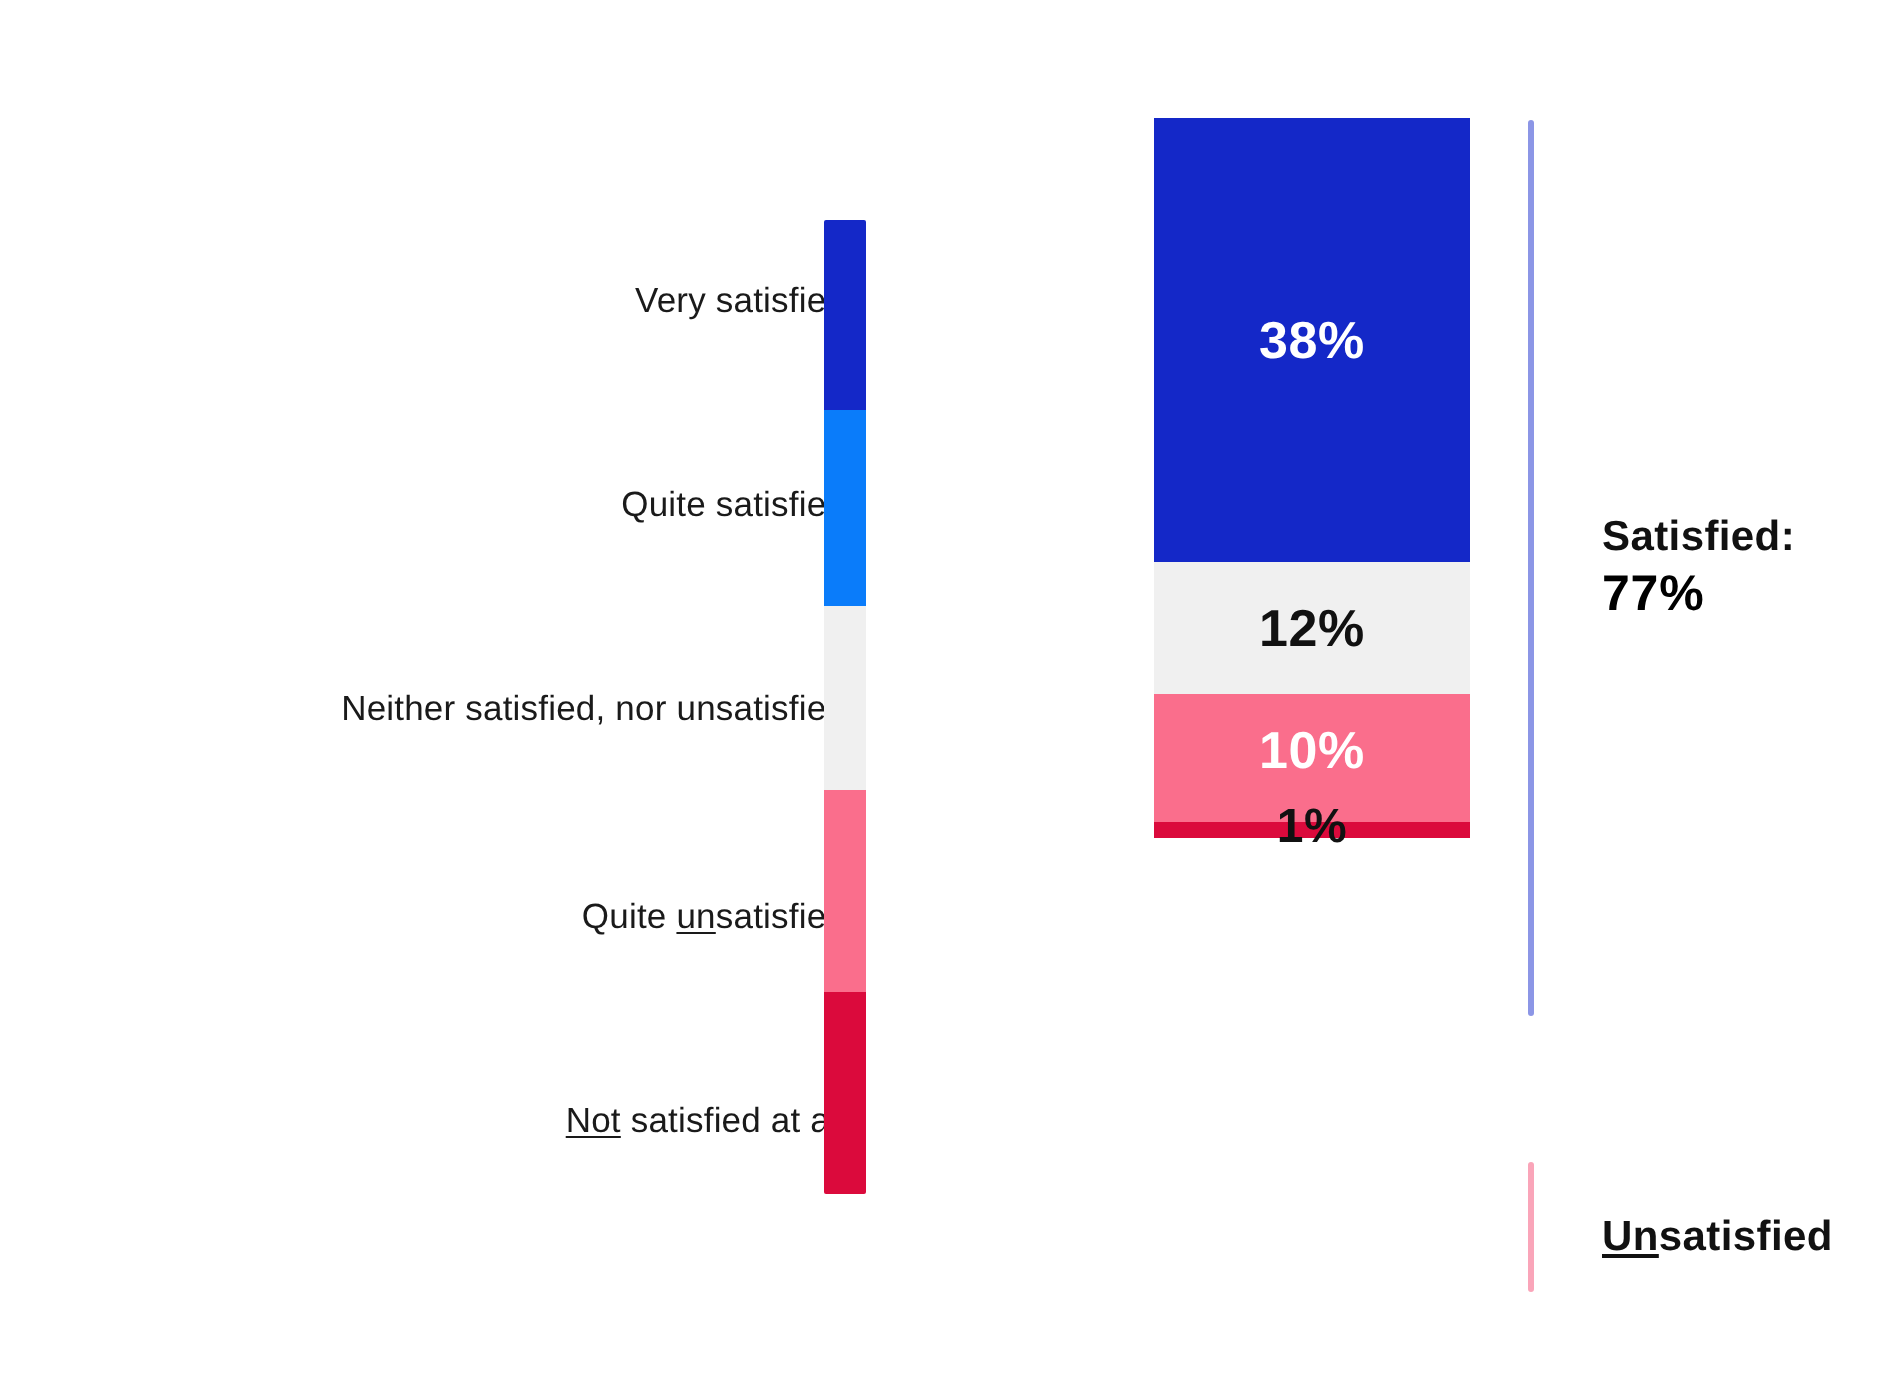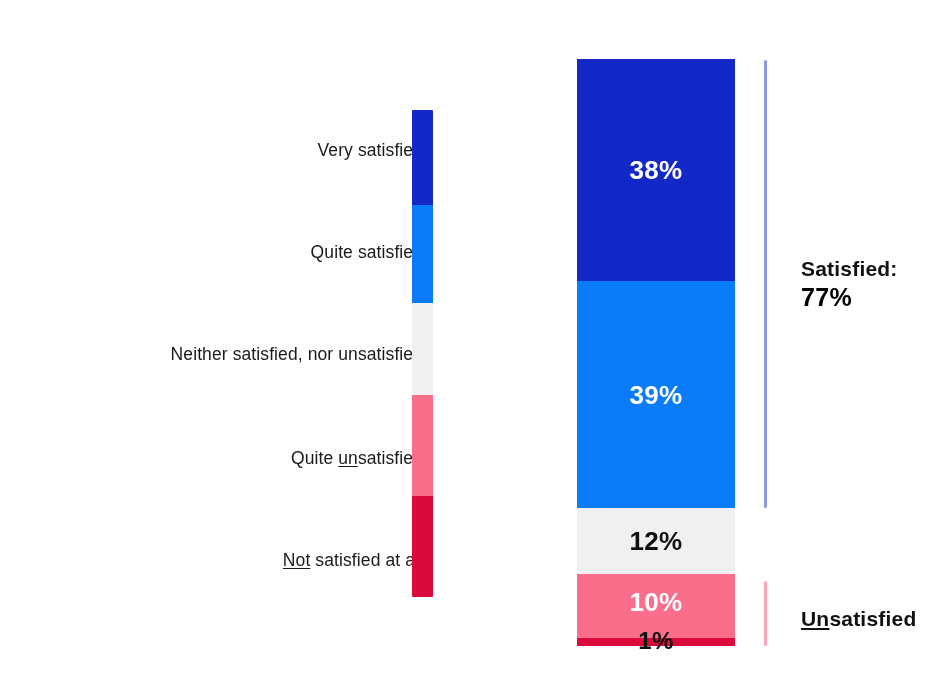--- a/index.html
+++ b/index.html
@@ -154,23 +154,20 @@
     <div class="swatch" style="height:101px;background:#DB0A3C;"></div>
   </div>
 </div>
 
 <div id="stacked-bar">
 
   <div class="bar-seg" style="height:222px;background:#1428C8;">
     <span class="bar-value" style="color:#FFFFFF;">38%</span>
   </div>
 
-  <div class="bar-seg" style="height:227px;background:#0A7CFA;">
-    <span class="bar-value" style="color:#FFFFFF;">39%</span>
-  </div>
 
   <div class="bar-seg" style="height:66px;background:#F0F0F0;">
     <span class="bar-value" style="color:#111111;">12%</span>
   </div>
 
   <div class="bar-seg" style="height:64px;background:#FA6E8C;">
     <span class="bar-value" style="color:#FFFFFF;position:relative;top:-4px;">10%</span>
   </div>
 
   <div class="bar-seg" style="height:8px;background:#DB0A3C;">

